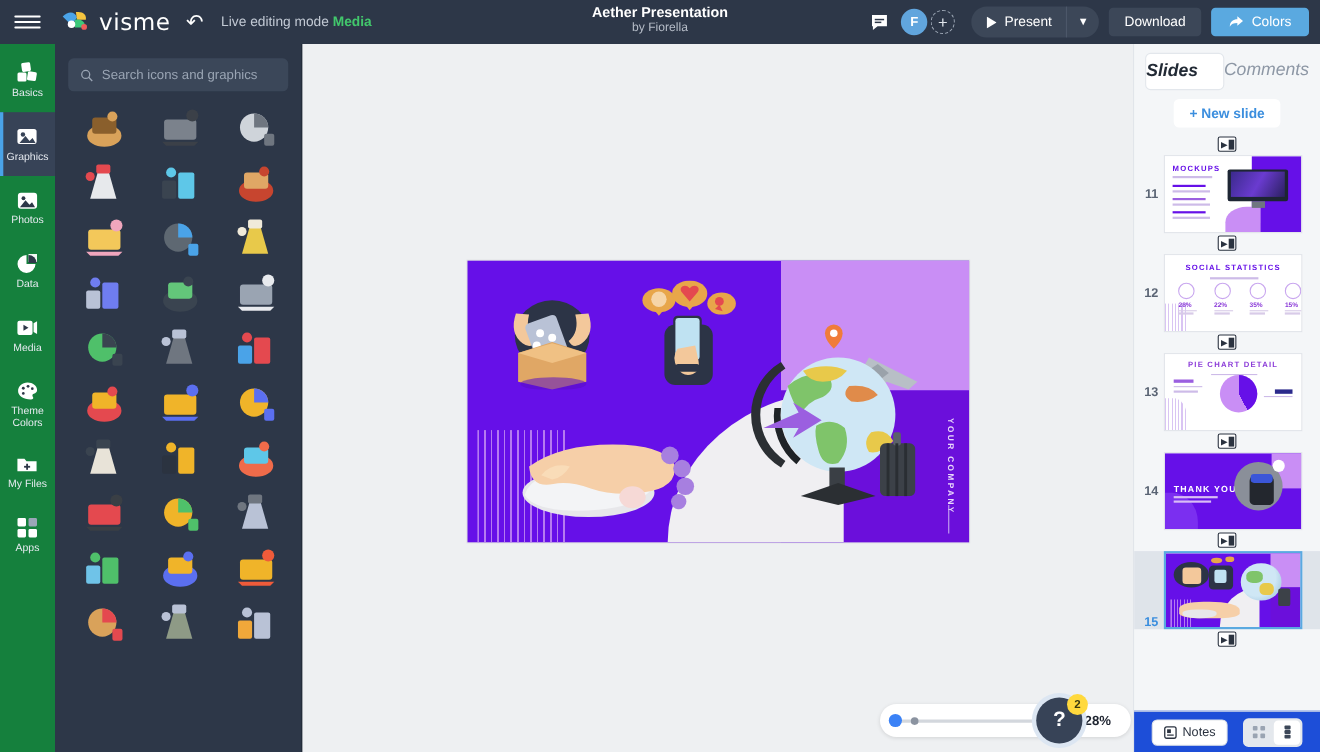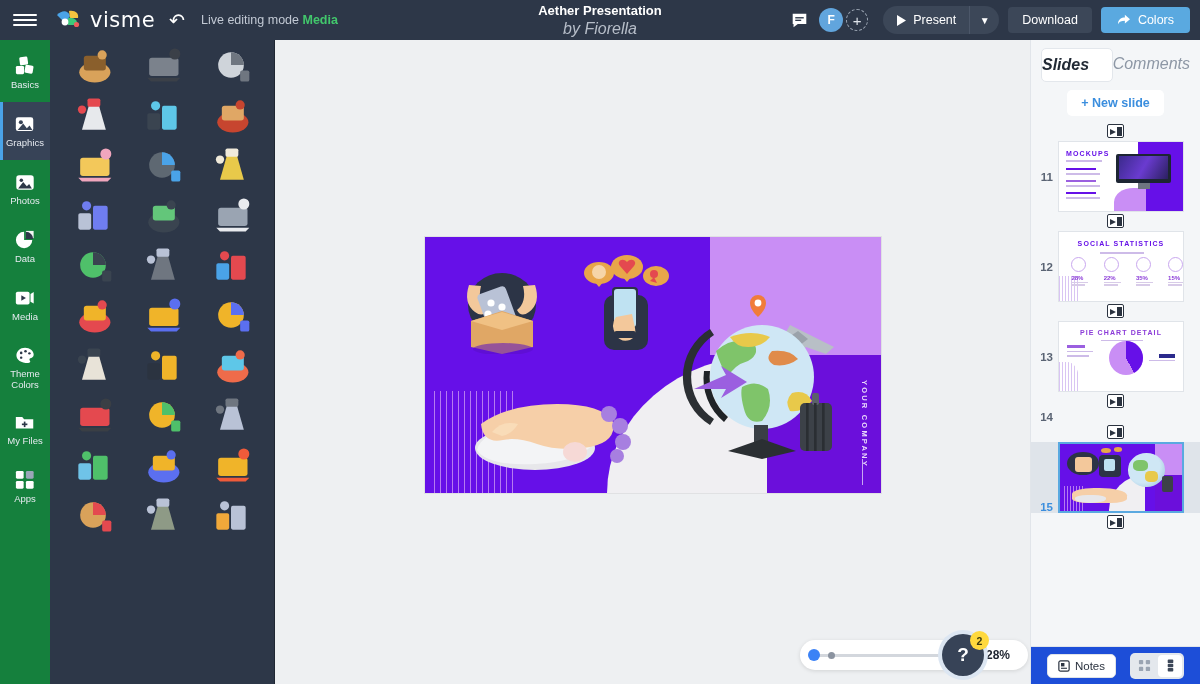--- a/index.html
+++ b/index.html
@@ -19,21 +19,21 @@
   .hamburger { width: 50px; height: 40px; display:flex; align-items:center; justify-content:center; cursor:pointer;}
   .hamburger span { display:block; width:24px; height:2.5px; background:#fff; margin:2.5px 0; border-radius:1px; }
   .brand { display:flex; align-items:center; gap:8px; margin-left:6px; }
   .logo-mark { width: 26px; height: 22px; position: relative; }
   .logo-word { font-size: 21px; font-weight: 400; letter-spacing: .5px; color:#fff; font-family:"DejaVu Sans", sans-serif;}
   .undo { font-size:19px; color:#fff; margin-left:6px; cursor:pointer; line-height:1; }
   .live-mode { margin-left: 16px; font-size: 12.5px; color:#c2c9d4; }
   .live-mode b { color:#42c76c; font-weight:700; }
   .doc-title-wrap { position:absolute; left:0; right:0; top:3px; text-align:center; pointer-events:none; }
   .doc-title { font-size:13px; font-weight:700; color:#fff; line-height:1.25;}
-  .doc-author { font-size:16px; font-style:italic; color:#b6bdc8; line-height:1.25;}
+  .doc-author { font-size:11px; color:#b6bdc8; line-height:1.25;}
   .top-right { margin-left:auto; display:flex; align-items:center; gap:9px; padding-right:10px; }
   .icon-btn { width:22px; height:22px; display:flex; align-items:center; justify-content:center; cursor:pointer; }
   .avatar { width:24px; height:24px; border-radius:50%; background:#61a5dd; color:#fff; font-size:12px;
             display:flex; align-items:center; justify-content:center; font-weight:600; cursor:pointer;}
   .add-collab { width:22px; height:22px; border-radius:50%; border:1.5px dashed #9aa4b2; color:#dfe4ea;
             display:flex; align-items:center; justify-content:center; font-size:15px; cursor:pointer; margin-left:-6px;}
   .present-group { display:flex; align-items:center; background:#3c4758; border-radius:16px; height:28px; margin-left:6px; }
   .present-btn { display:flex; align-items:center; gap:7px; padding:0 13px 0 14px; font-size:12.5px; color:#fff; cursor:pointer;
                  height:28px; }
   .present-caret { width:30px; height:28px; display:flex; align-items:center; justify-content:center;
@@ -299,20 +299,29 @@
             <rect x="12" y="1" width="8.5" height="8.5" rx="1.4" fill="#9aa6b8"></rect>
             <rect x="1" y="12" width="8.5" height="8.5" rx="1.4" fill="#fff"></rect>
             <rect x="12" y="12" width="8.5" height="8.5" rx="1.4" fill="#fff"></rect>
           </svg>
         </span>
         <span class="rail-label">Apps</span>
       </div>
     </div>
 
     <div class="panel">
+      <div class="search-wrap">
+        <div class="search-box">
+          <svg viewBox="0 0 16 16" width="13" height="13">
+            <circle cx="6.8" cy="6.8" r="5" fill="none" stroke="#9aa5b4" stroke-width="1.6"></circle>
+            <line x1="10.5" y1="10.5" x2="15" y2="15" stroke="#9aa5b4" stroke-width="1.7"></line>
+          </svg>
+          <input type="text" placeholder="Search icons and graphics" style="">
+        </div>
+      </div>
 
       <div class="grid" id="gfx-grid">
           <div class="gcell">
             <svg class="thumb" viewBox="0 0 48 48">
               <ellipse cx="26" cy="32" rx="17" ry="11" fill="#d9a25a"></ellipse>
              <rect x="14" y="14" width="24" height="16" rx="3" fill="#8a5f2c"></rect>
              <circle cx="34" cy="13" r="5" fill="#d9a25a"></circle>
             </svg>
           </div>
           <div class="gcell">
@@ -700,20 +709,32 @@
       <div style="position:absolute;right:8px;top:55%;width:26px;height:1.4px;background:#cdbbe8"></div>
             </div>
           </div>
           <div class="insert-chip">
             <div class="chip">
               <span class="arr"></span>
             </div>
           </div>
           <div class="slide-row">
             <div class="slide-num">14</div>
+                   <div class="thumb-frame">
+              <div class="t-purple"></div>
+      <div style="position:absolute;right:0;top:0;width:22%;height:46%;background:#c98ef5"></div>
+      <div style="position:absolute;left:0;bottom:0;width:24%;height:48%;background:#7b2ff0;border-radius:0 80% 0 0"></div>
+      <div class="t-title" style="left:8px;top:40%;font-size:8px;color:#fff">THANK YOU</div>
+      <div style="position:absolute;left:8px;top:57%;width:40px;height:1.6px;background:#d9bdf5"></div>
+      <div style="position:absolute;left:8px;top:63%;width:34px;height:1.6px;background:#d9bdf5"></div>
+      <div style="position:absolute;right:14%;top:12%;width:44px;height:44px;border-radius:50%;background:#8a8f99"></div>
+      <div style="position:absolute;right:12%;top:8%;width:11px;height:11px;border-radius:50%;background:#fff"></div>
+      <div style="position:absolute;right:20%;top:30%;width:22px;height:26px;background:#23272e;border-radius:4px"></div>
+      <div style="position:absolute;right:21%;top:27%;width:20px;height:8px;background:#3b56d8;border-radius:3px"></div>
+            </div>
           </div>
           <div class="insert-chip">
             <div class="chip">
               <span class="arr"></span>
             </div>
           </div>
           <div class="slide-row selected">
             <div class="slide-num">15</div>
                    <div class="thumb-frame">
               <div class="t-purple"></div>

